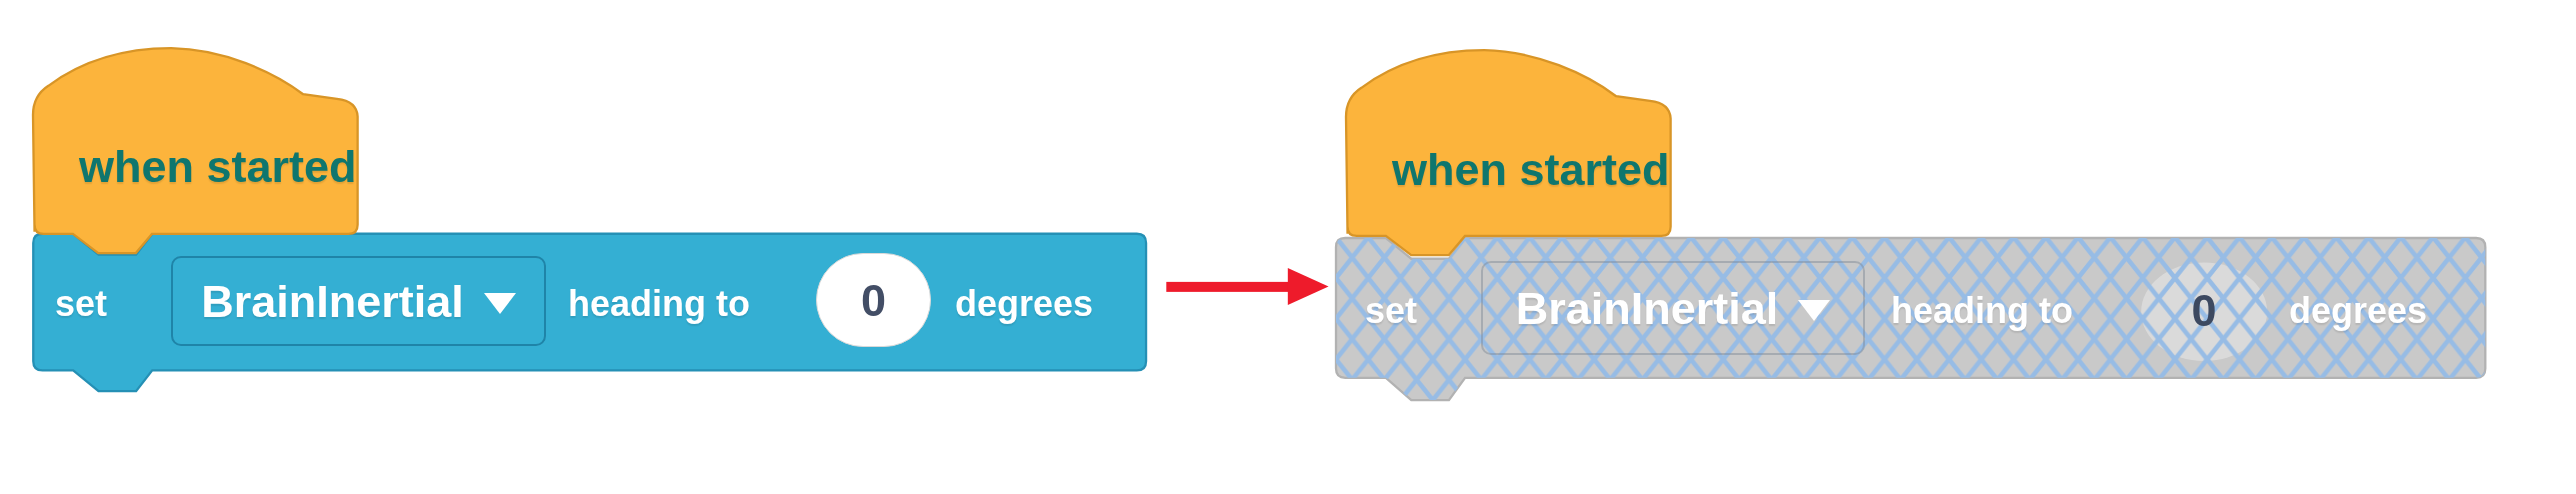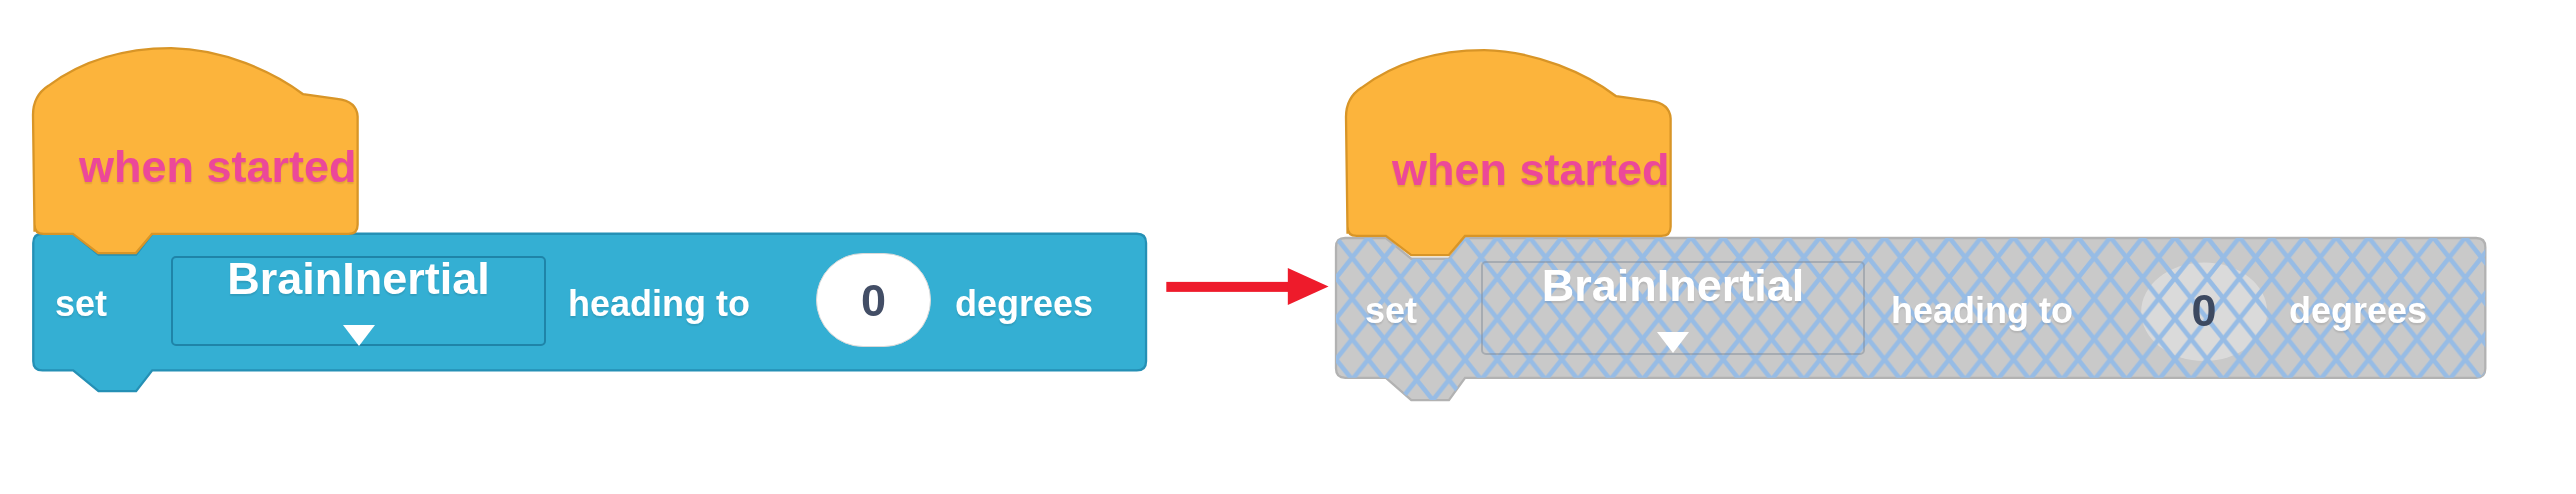--- a/index.html
+++ b/index.html
@@ -4,23 +4,23 @@
 <style>
   html,body{margin:0;padding:0;background:#ffffff;}
   body{width:2576px;height:495px;position:relative;overflow:hidden;
        font-family:"Liberation Sans", sans-serif;}
   .stage{position:absolute;inset:0;}
   svg.blk{position:absolute;overflow:visible;}
   .txt{position:absolute;font-weight:bold;font-size:36px;line-height:45px;
        color:#ffffff;white-space:nowrap;
        text-shadow:0 1.5px 1.5px rgba(0,0,0,0.10);}
   .hat-label{position:absolute;font-weight:bold;font-size:45px;line-height:45px;
-       color:#ec4899;white-space:nowrap;text-shadow:0 1.5px 1.5px rgba(0,0,0,0.10);}
-  .dd{position:absolute;box-sizing:border-box;border-radius:5px;
-      display:flex;align-items:center;justify-content:center;gap:20px;flex-direction:column;}
+       color:#0f766e;white-space:nowrap;text-shadow:0 1.5px 1.5px rgba(0,0,0,0.10);}
+  .dd{position:absolute;box-sizing:border-box;border-radius:10px;
+      display:flex;align-items:center;justify-content:center;gap:20px;}
   .dd-blue{border:2.3px solid #1F84A8;}
   .dd-gray{border:2.3px solid rgba(125,136,148,0.45);}
   .dd-label{font-weight:bold;font-size:45px;line-height:45px;color:#fff;
       white-space:nowrap;text-shadow:0 1.5px 1.5px rgba(0,0,0,0.10);}
   .tri{width:0;height:0;border-left:16px solid transparent;
        border-right:16px solid transparent;border-top:21px solid #ffffff;
        margin-top:4.6px;}
   .oval{position:absolute;box-sizing:border-box;background:#ffffff;
         border:1.5px solid #D9D9D9;border-radius:767px;
         display:flex;align-items:center;justify-content:center;}

